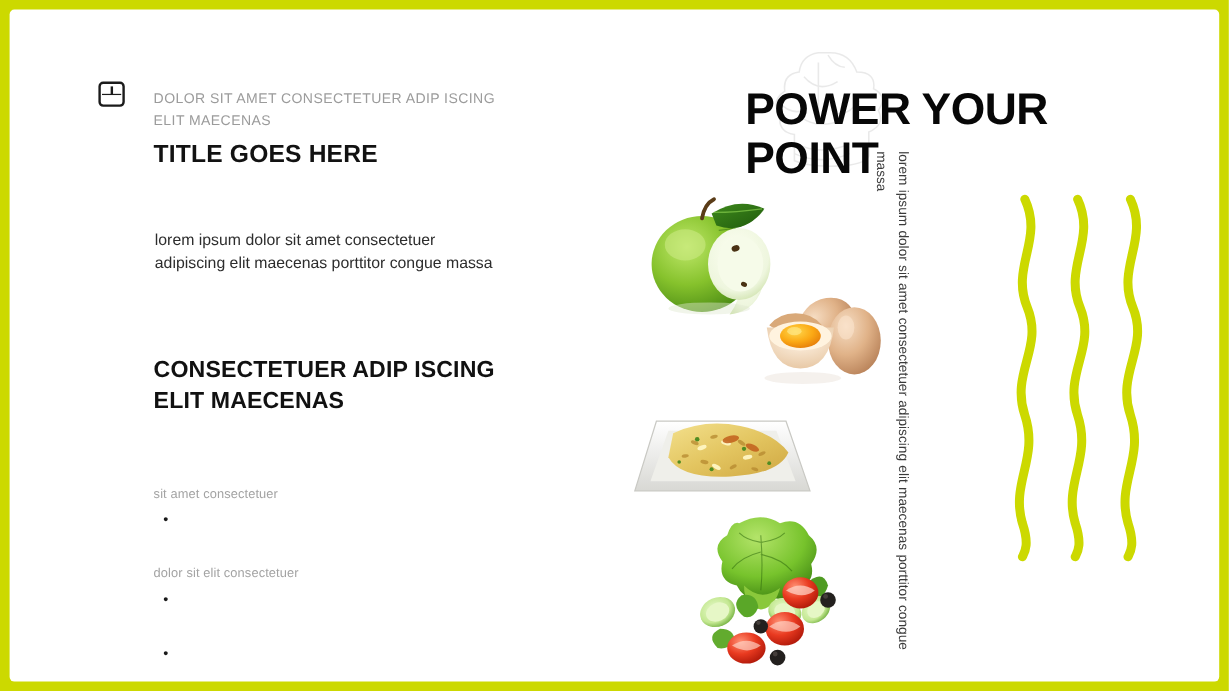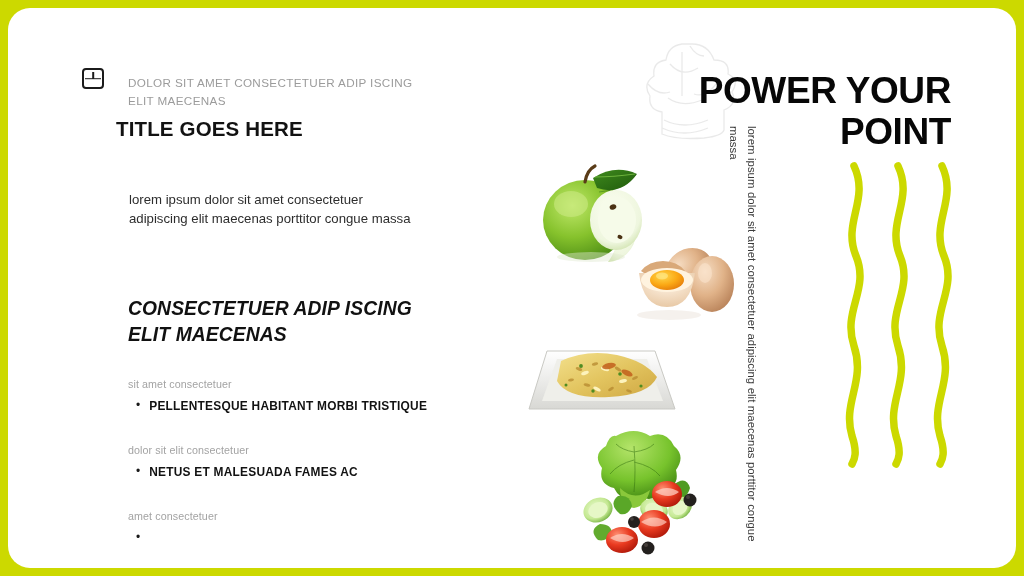--- a/index.html
+++ b/index.html
@@ -8,21 +8,21 @@
     overflow: hidden;
     font-family: "Liberation Sans", sans-serif;
   }
   body { background: #ccd900; position: relative; }
 
   #slide-canvas {
     position: absolute;
     left: 8px; top: 8px;
     width: 1008px; height: 560px;
     background: #ffffff;
-    border-radius: 22px;
+    border-radius: 4px;
     overflow: hidden;
     padding-left: 13px;
   }
 
   
   #left-column {
     position: absolute;
     left: 0; top: 0;
     width: 520px; height: 100%;
   }
@@ -56,21 +56,21 @@
     width: 310px;
     font-size: 11.7px;
     letter-spacing: 0.35px;
     line-height: 1.55;
     color: #9b9b9b;
     text-transform: uppercase;
   }
 
   #slide-title {
     position: absolute;
-    left: 108px; top: 109px;
+    left: 120px; top: 109px;
     font-size: 20.5px;
     font-weight: bold;
     letter-spacing: 0.15px;
     color: #121212;
   }
 
   #intro-paragraph {
     position: absolute;
     left: 121px; top: 183px;
     width: 285px;
@@ -81,35 +81,35 @@
 
   #section-heading {
     position: absolute;
     left: 120px; top: 288px;
     width: 330px;
     font-size: 19.3px;
     font-weight: bold;
     line-height: 1.33;
     letter-spacing: 0.1px;
     color: #111111;
-    font-style: italic;
   }
 
   #feature-list {
     position: absolute;
     left: 120px; top: 370px;
     width: 360px;
     list-style: none;
   }
   .feature-item { margin-bottom: 31px; }
   .feature-kicker {
     font-size: 10.7px;
     color: #a3a3a3;
     letter-spacing: 0.1px;
     margin-bottom: 9px;
+    margin-top: 28px;
   }
   .feature-row {
     display: flex;
     align-items: flex-start;
     gap: 9px;
     padding-left: 8px;
   }
   .feature-bullet {
     font-size: 12px;
     line-height: 1.15;
@@ -132,21 +132,21 @@
     position: absolute;
     left: 620px; top: 30px;
     width: 110px; height: 115px;
     opacity: 0.16;
   }
 
   #power-title {
     position: absolute;
     right: 65px; top: 62px;
     width: 330px;
-    text-align: right;
+    text-align: left;
     font-size: 37px;
     font-weight: bold;
     line-height: 1.12;
     letter-spacing: -0.4px;
     color: #070707;
   }
 
   #vertical-caption {
     position: absolute;
     left: 752px; top: 118px;
@@ -184,32 +184,29 @@
 
     <p id="intro-paragraph">lorem ipsum dolor sit amet consectetuer adipiscing elit maecenas porttitor congue massa</p>
 
     <h2 id="section-heading">CONSECTETUER ADIP ISCING ELIT MAECENAS</h2>
 
     <ul id="feature-list">
       <li class="feature-item">
         <div class="feature-kicker">sit amet consectetuer</div>
         <div class="feature-row">
           <span class="feature-bullet">•</span>
-          <span class="feature-label">PELLENTESQUE HABITANT MORBI TRISTIQUE</span>
         </div>
       </li>
       <li class="feature-item">
         <div class="feature-kicker">dolor sit elit consectetuer</div>
         <div class="feature-row">
           <span class="feature-bullet">•</span>
-          <span class="feature-label">NETUS ET MALESUADA FAMES AC</span>
         </div>
       </li>
       <li class="feature-item">
-        <div class="feature-kicker">amet consectetuer</div>
         <div class="feature-row">
           <span class="feature-bullet">•</span>
         </div>
       </li>
     </ul>
   </div>
 
   <div id="food-stack">
 
     <svg class="food-photo" style="left:20px; top:150px;" width="140" height="115" viewBox="0 0 140 115">

